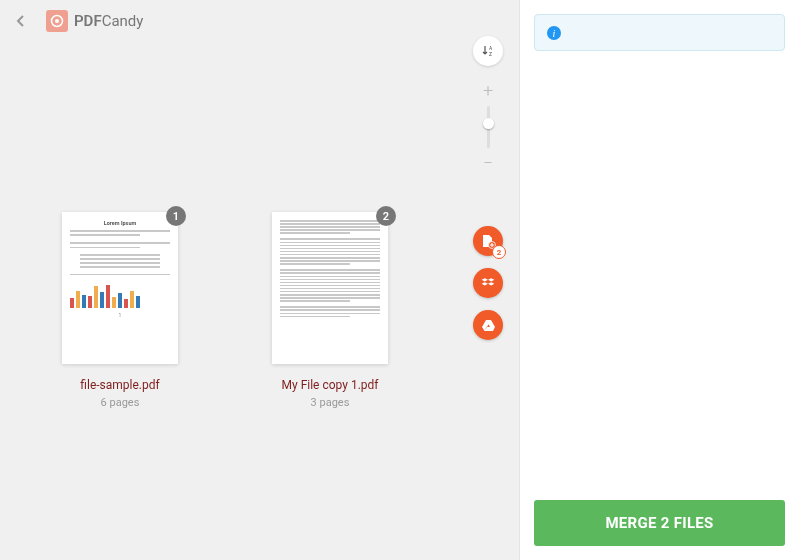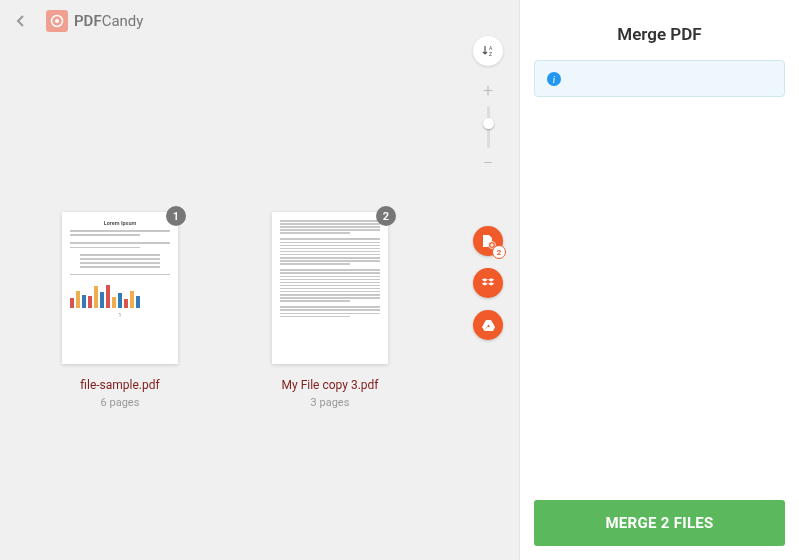--- a/index.html
+++ b/index.html
@@ -153,21 +153,21 @@
           <div class="lines"></div>
           <div class="lines"></div>
           <div class="lines"></div>
           <div class="lines short"></div>
         <div style="height:3px"></div>
         <div class="lines"></div>
           <div class="lines"></div>
           <div class="lines"></div>
           <div class="lines short"></div>
       </div>
-      <div class="file-name">My File copy 3.pdf</div>
+      <div class="file-name">My File copy 1.pdf</div>
       <div class="file-pages">3 pages</div>
     </div>
   </div>
 
   <div class="add-buttons">
     <div class="fab">
       <svg width="16" height="16" viewBox="0 0 16 16">
           <path d="M3 2 h6 l3 3 v9 h-9 z" fill="#fff"></path>
           <circle cx="12" cy="12" r="3.5" fill="#f15a29" stroke="#fff" stroke-width="0.8"></circle>
           <path d="M12 10 v4 M10 12 h4" stroke="#fff" stroke-width="1.2"></path>
@@ -181,18 +181,17 @@
     </div>
     <div class="fab">
       <svg width="15" height="15" viewBox="0 0 15 15">
           <path d="M5 2 L10 2 L14 9 L9 9 Z M1 9 L5 2 L7.5 6.5 L3.5 13 Z M3.5 13 L12 13 L14 9 L5.5 9 Z" fill="#fff"></path>
         </svg>
     </div>
   </div>
 </div>
 
 <div class="right-panel">
-  <div class="panel-title">Merge PDF</div>
   <div class="hint-box">
     <div class="hint-icon">i</div>
   </div>
   <div class="merge-btn">MERGE 2 FILES</div>
 </div>
 
 </body></html>

